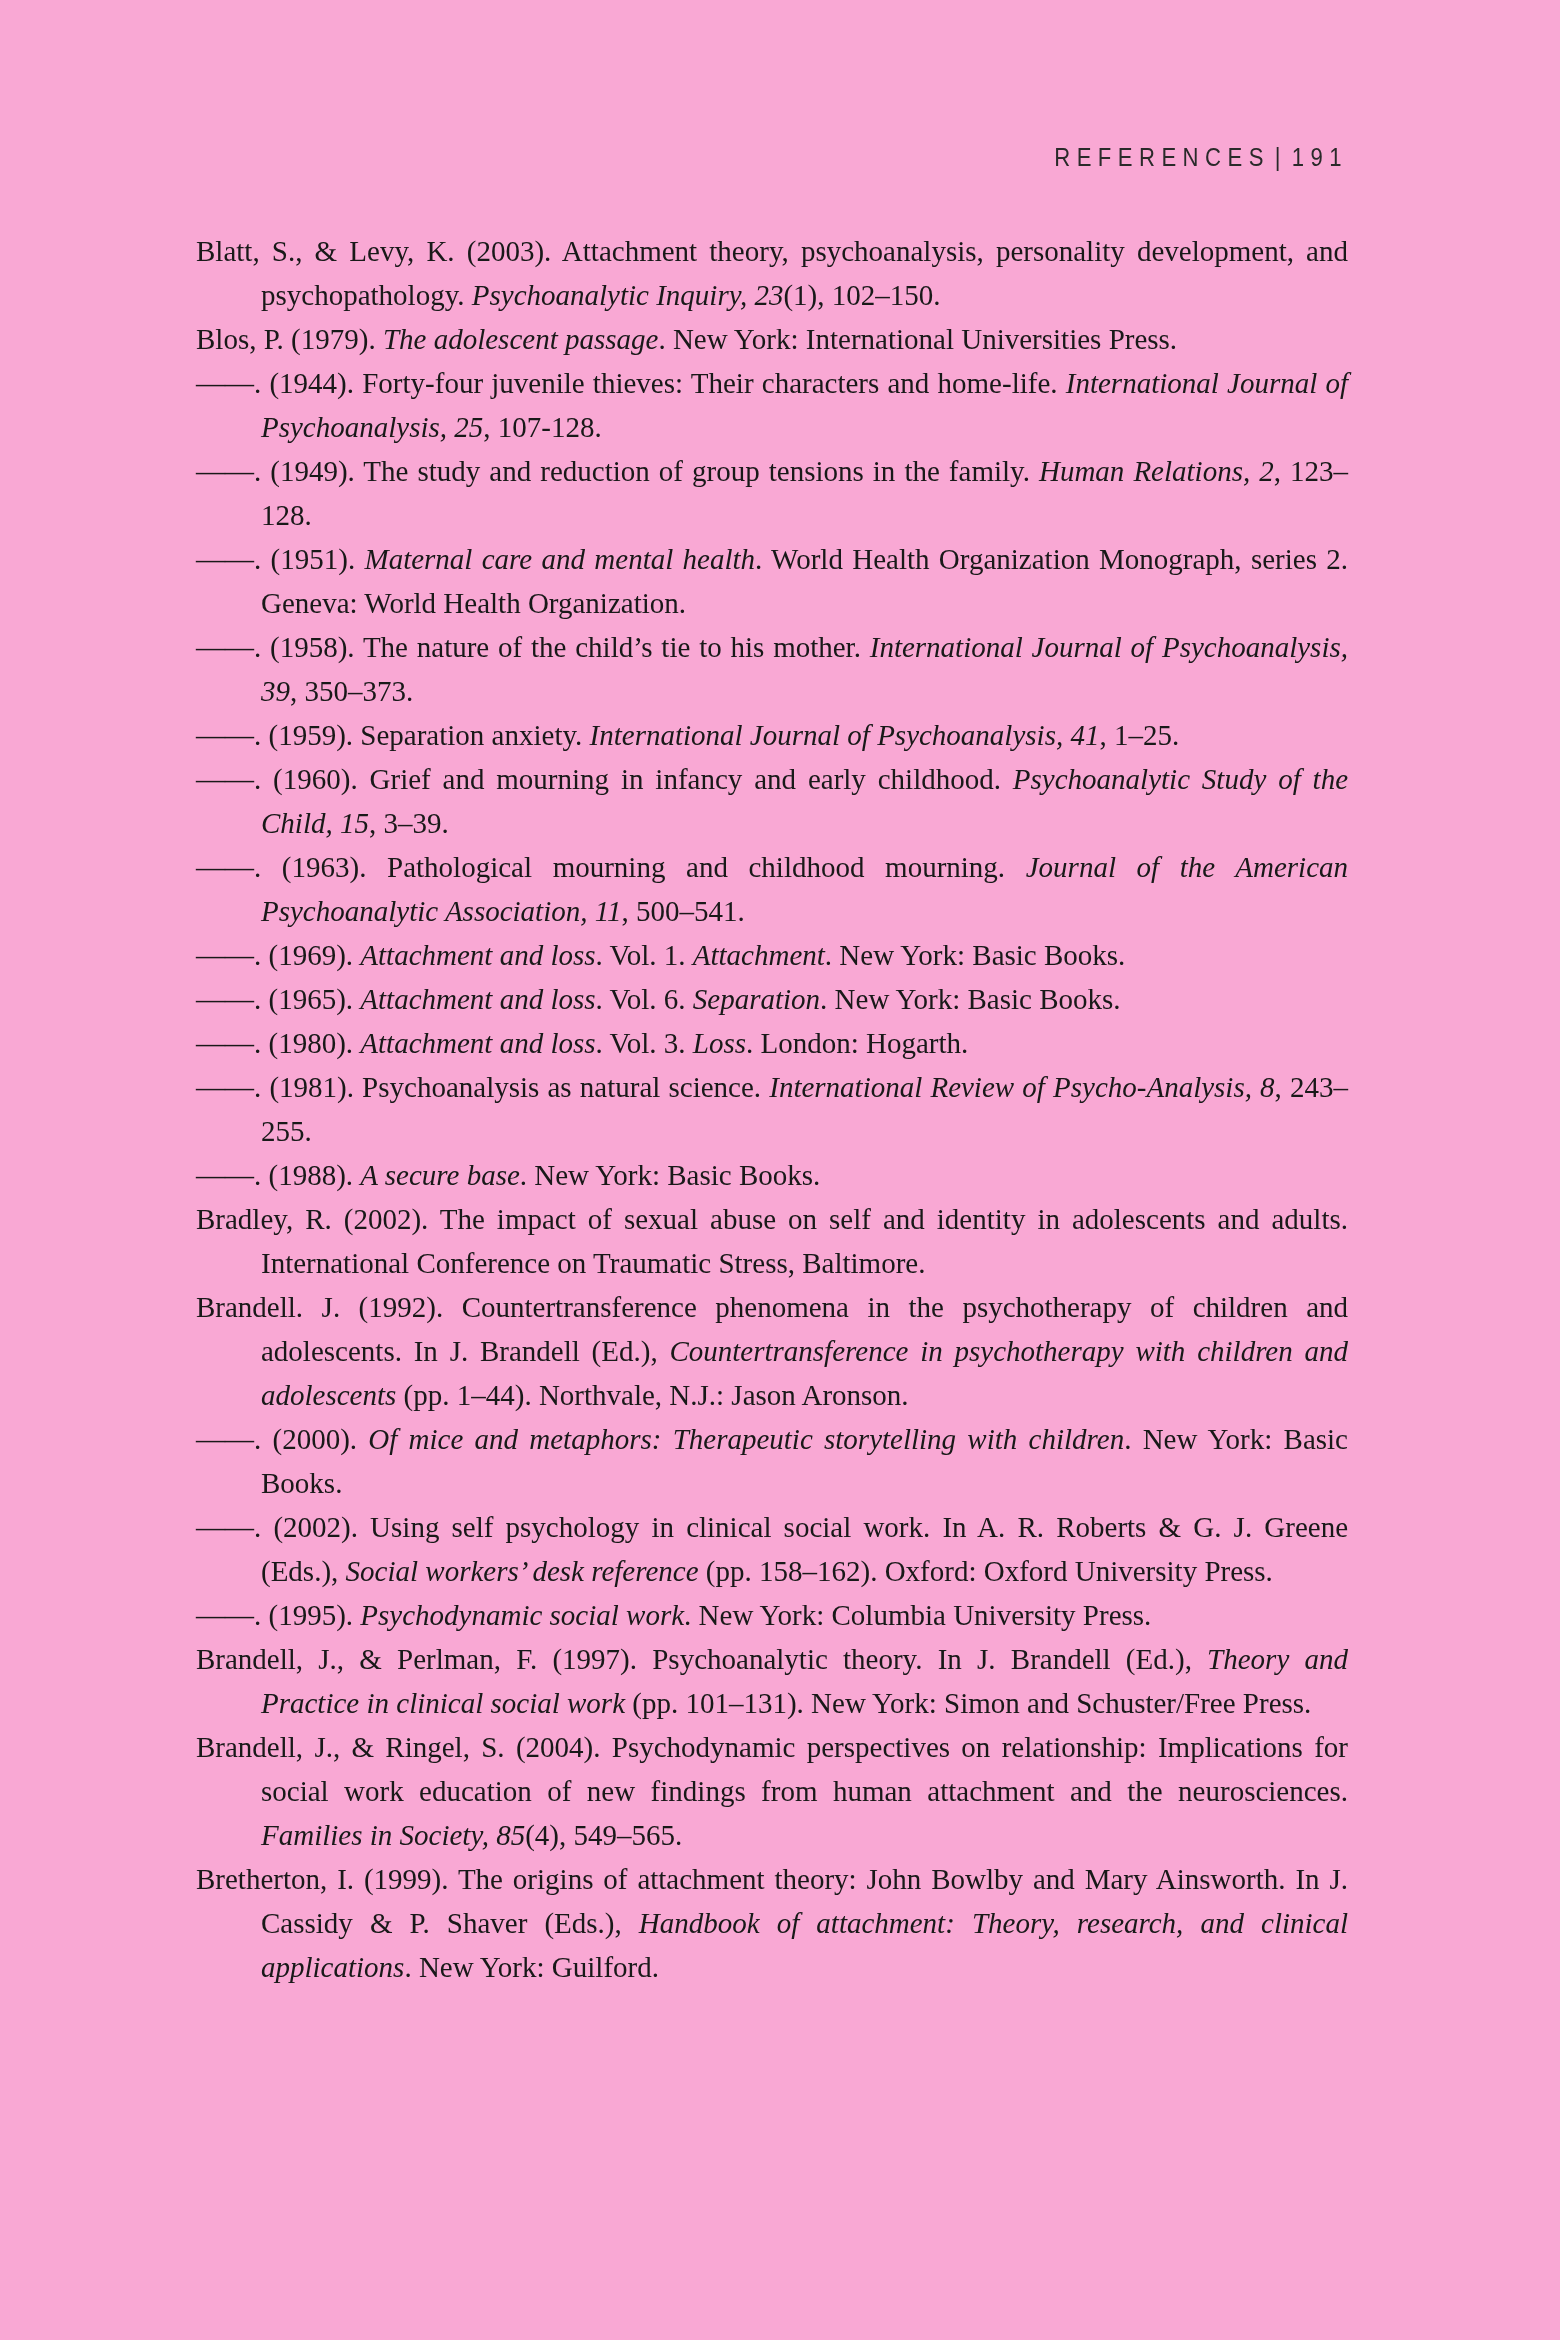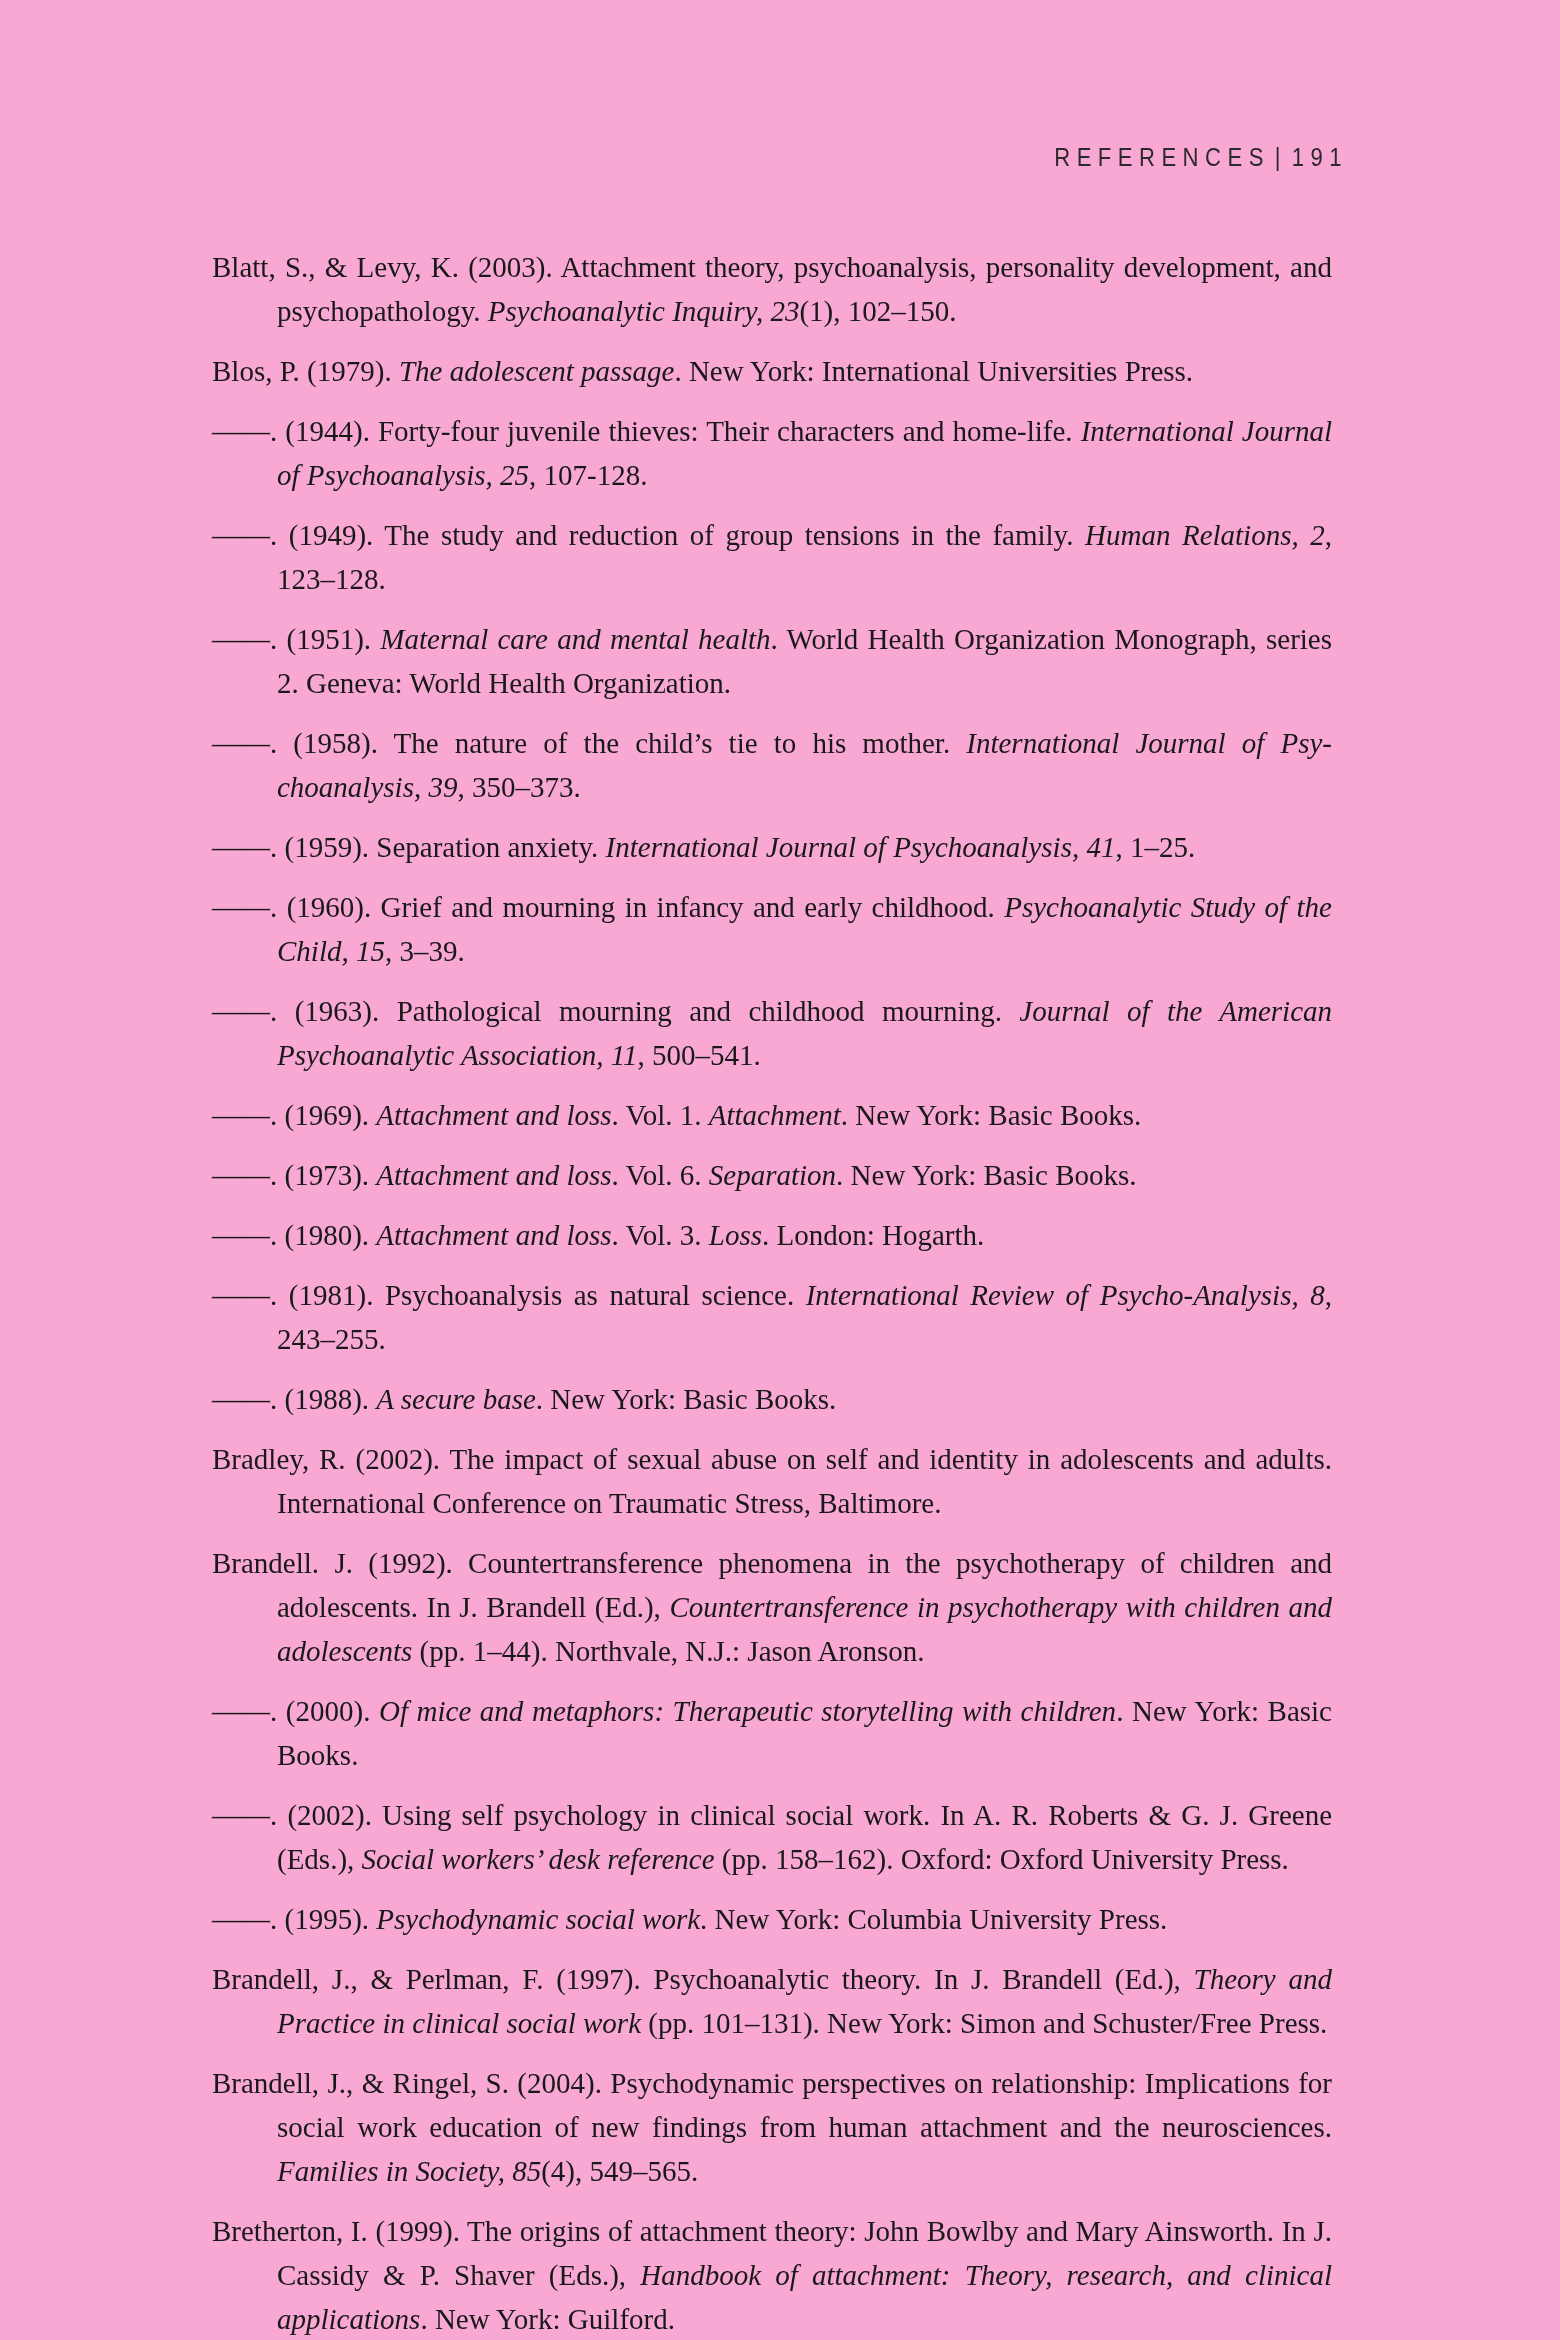--- a/index.html
+++ b/index.html
@@ -38,21 +38,21 @@
     top: 229px;
     left: 196px;
     width: 1152px;
     font-family: "Liberation Serif", serif;
     font-size: 29px;
     line-height: 44px;
     color: #191919;
     text-align: justify;
   }
   .ref {
-    margin: 16px;
+    margin: 0;
     padding-left: 65px;
     text-indent: -65px;
   }
   .ref i {
     font-style: italic;
   }
 </style>
 </head>
 <body>
 
@@ -64,21 +64,21 @@
       <p class="ref"><span>Blatt, S., &amp; Levy, K. (2003). Attachment theory, psychoanalysis, personality develop­ment, and psychopathology. </span><i>Psychoanalytic Inquiry, 23</i><span>(1), 102–150.</span></p>
       <p class="ref"><span>Blos, P. (1979). </span><i>The adolescent passage</i><span>. New York: International Universities Press.</span></p>
       <p class="ref"><span>——. (1944). Forty-four juvenile thieves: Their characters and home-life. </span><i>International Journal of Psychoanalysis, 25</i><span>, 107-128.</span></p>
       <p class="ref"><span>——. (1949). The study and reduction of group tensions in the family. </span><i>Human Rela­tions, 2</i><span>, 123–128.</span></p>
       <p class="ref"><span>——. (1951). </span><i>Maternal care and mental health</i><span>. World Health Organization Mono­graph, series 2. Geneva: World Health Organization.</span></p>
       <p class="ref"><span>——. (1958). The nature of the child’s tie to his mother. </span><i>International Journal of Psy­choanalysis, 39</i><span>, 350–373.</span></p>
       <p class="ref"><span>——. (1959). Separation anxiety. </span><i>International Journal of Psychoanalysis, 41</i><span>, 1–25.</span></p>
       <p class="ref"><span>——. (1960). Grief and mourning in infancy and early childhood. </span><i>Psychoanalytic Study of the Child, 15</i><span>, 3–39.</span></p>
       <p class="ref"><span>——. (1963). Pathological mourning and childhood mourning. </span><i>Journal of the Ameri­can Psychoanalytic Association, 11</i><span>, 500–541.</span></p>
       <p class="ref"><span>——. (1969). </span><i>Attachment and loss</i><span>. Vol. 1. </span><i>Attachment</i><span>. New York: Basic Books.</span></p>
-      <p class="ref"><span>——. (1973). </span><i>Attachment and loss</i><span>. Vol. 6. </span><i>Separation</i><span>. New York: Basic Books.</span></p>
+      <p class="ref"><span>——. (1965). </span><i>Attachment and loss</i><span>. Vol. 6. </span><i>Separation</i><span>. New York: Basic Books.</span></p>
       <p class="ref"><span>——. (1980). </span><i>Attachment and loss</i><span>. Vol. 3. </span><i>Loss</i><span>. London: Hogarth.</span></p>
       <p class="ref"><span>——. (1981). Psychoanalysis as natural science. </span><i>International Review of Psycho-Analysis, 8</i><span>, 243–255.</span></p>
       <p class="ref"><span>——. (1988). </span><i>A secure base</i><span>. New York: Basic Books.</span></p>
       <p class="ref"><span>Bradley, R. (2002). The impact of sexual abuse on self and identity in adolescents and adults. International Conference on Traumatic Stress, Baltimore.</span></p>
       <p class="ref"><span>Brandell. J. (1992). Countertransference phenomena in the psychotherapy of chil­dren and adolescents. In J. Brandell (Ed.), </span><i>Countertransference in psychotherapy with children and adolescents</i><span> (pp. 1–44). Northvale, N.J.: Jason Aronson.</span></p>
       <p class="ref"><span>——. (2000). </span><i>Of mice and metaphors: Therapeutic storytelling with children</i><span>. New York: Basic Books.</span></p>
       <p class="ref"><span>——. (2002). Using self psychology in clinical social work. In A. R. Roberts &amp; G. J. Greene (Eds.), </span><i>Social workers’ desk reference</i><span> (pp. 158–162). Oxford: Oxford Uni­versity Press.</span></p>
       <p class="ref"><span>——. (1995). </span><i>Psychodynamic social work</i><span>. New York: Columbia University Press.</span></p>
       <p class="ref"><span>Brandell, J., &amp; Perlman, F. (1997). Psychoanalytic theory. In J. Brandell (Ed.), </span><i>Theory and Practice in clinical social work</i><span> (pp. 101–131). New York: Simon and Schus­ter/Free Press.</span></p>
       <p class="ref"><span>Brandell, J., &amp; Ringel, S. (2004). Psychodynamic perspectives on relationship: Impli­cations for social work education of new findings from human attachment and the neurosciences. </span><i>Families in Society, 85</i><span>(4), 549–565.</span></p>

